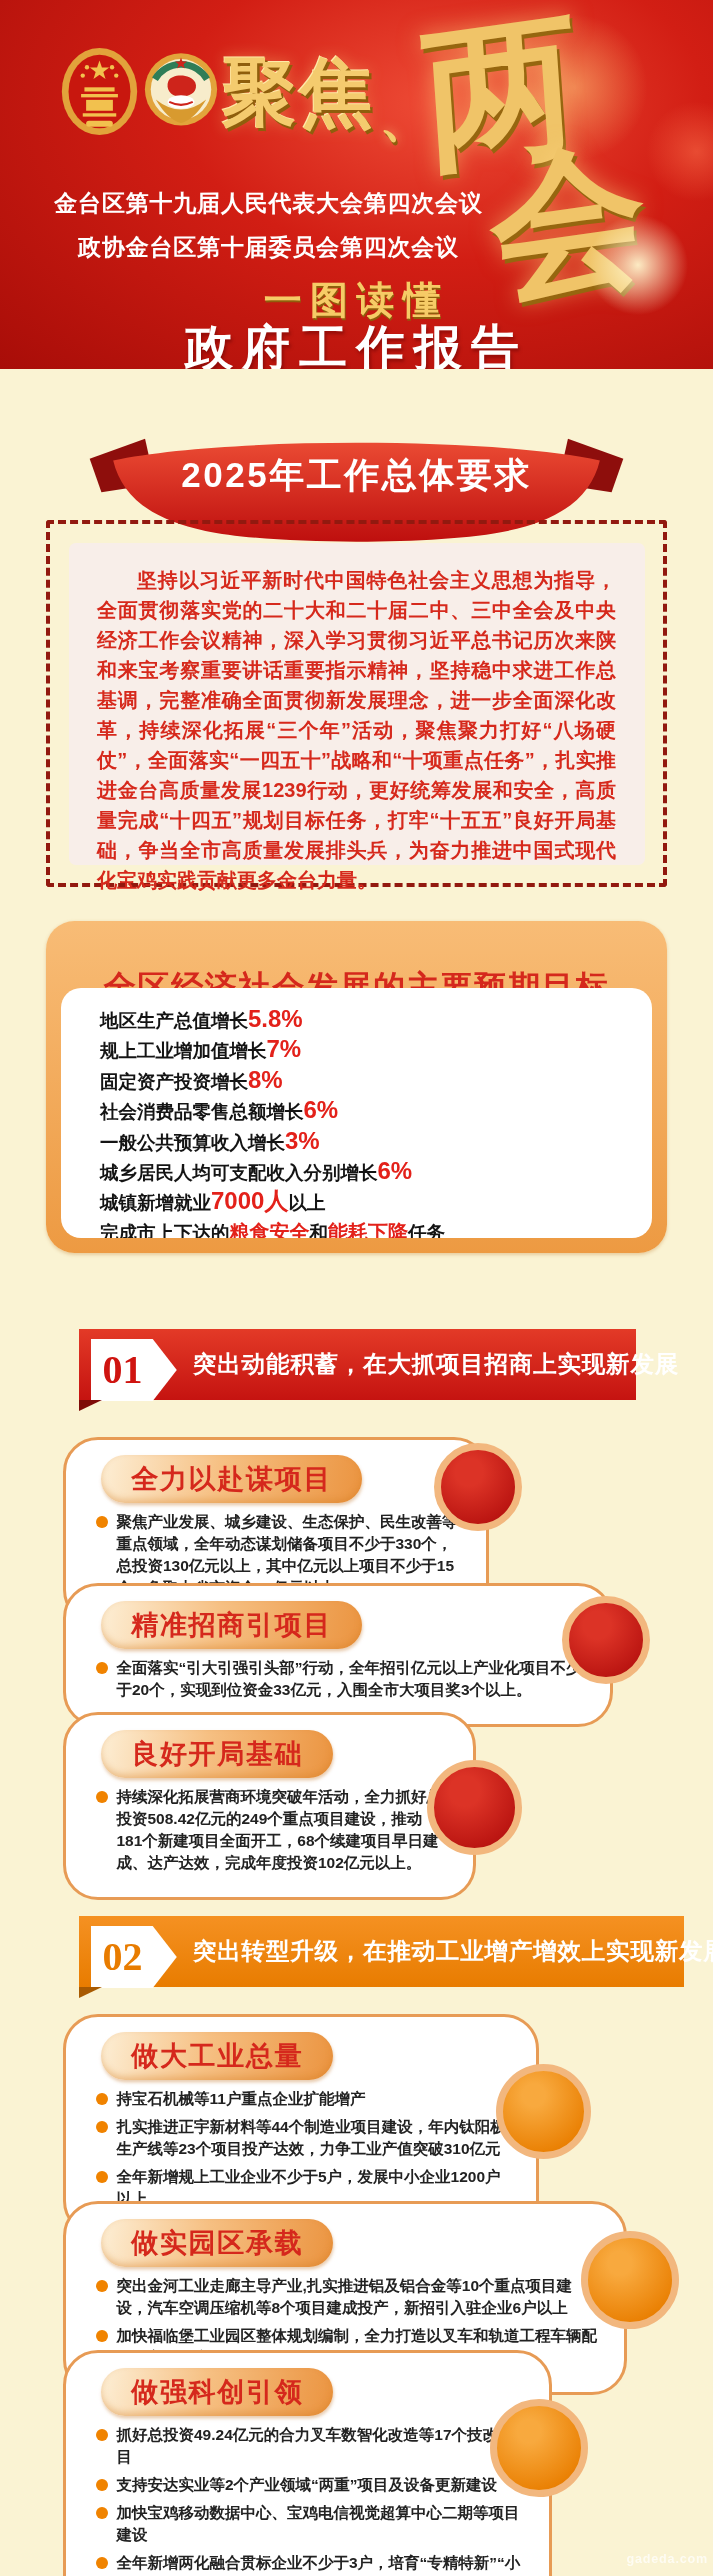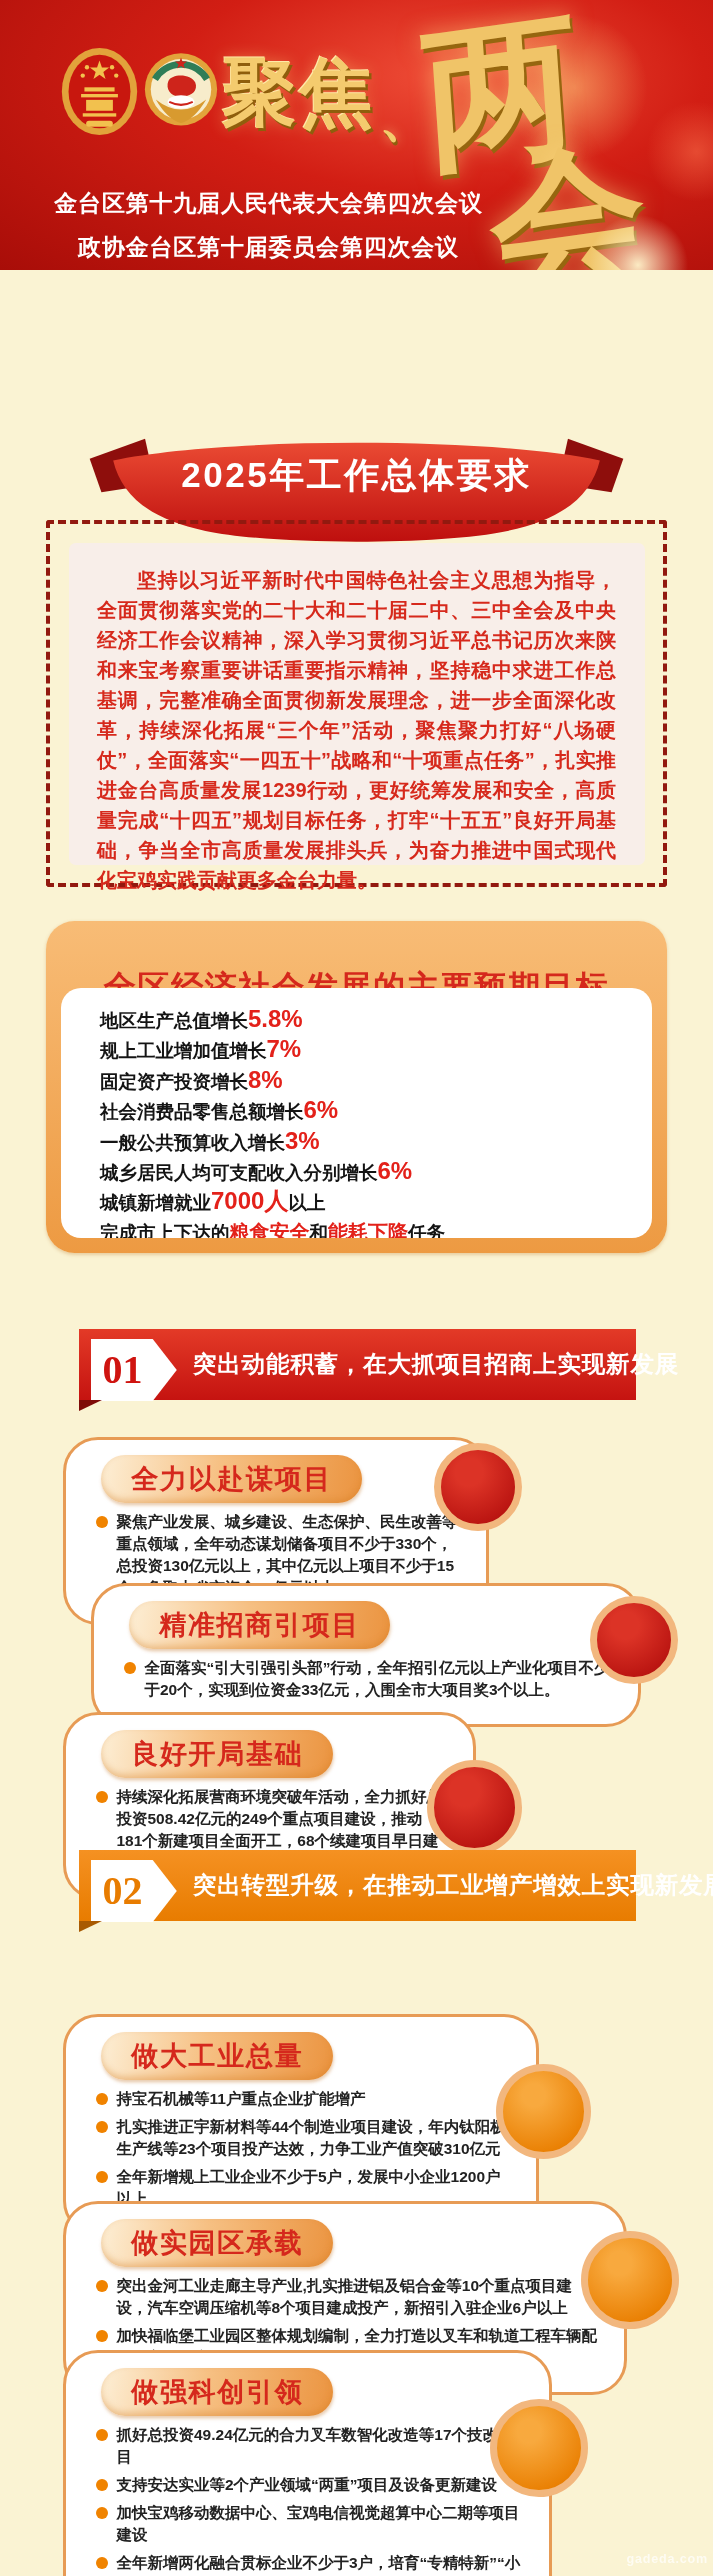--- a/index.html
+++ b/index.html
@@ -1,20 +1,20 @@
 <!DOCTYPE html>
 <html style="font-size:13.4px"><head>
 <meta charset="utf-8">
 <style>
   html,body{margin:0;padding:0;}
   body{font-family:"Liberation Sans",sans-serif;background:#FAF3D3;}
   .page{position:relative;width:713px;height:2576px;margin:0 auto;background:#FAF3D3;overflow:hidden;}
 
   
-  .header{position:absolute;left:0;top:0;width:713px;height:270px;
+  .header{position:absolute;left:0;top:0;width:713px;height:369px;
     background:radial-gradient(ellipse at 62% 28%, #EE4C36 0%, #D21E14 42%, #A80D08 100%);overflow:hidden;}
   .flare{position:absolute;border-radius:50%;pointer-events:none;}
   .flare-a{left:495px;top:8.4px;width:159px;height:159px;background:radial-gradient(circle,rgba(255,200,120,.55),rgba(255,200,120,0) 65%);}
   .flare-b{left:579px;top:206px;width:118px;height:118px;background:radial-gradient(circle,rgba(255,246,205,.95),rgba(255,200,110,0) 60%);}
   .flare-c{left:713px;top:101px;width:101px;height:101px;margin-left:-67px;background:radial-gradient(circle,rgba(255,120,80,.5),rgba(255,120,80,0) 70%);}
   .emblem{position:absolute;}
   .emblem-nat{left:61px;top:47px;width:77px;height:89px;}
   .emblem-ppc{left:144px;top:49px;width:74px;height:84px;}
   .focus-word{position:absolute;left:222px;top:44px;font-size:74px;font-weight:bold;color:#F4CB6E;letter-spacing:3.4px;
     text-shadow:2.5px 3.4px 0 #8F5E0C, -0.8px -0.8px 0 #FFE9A8, 0 0 15px rgba(255,210,120,.45);font-family:"Liberation Serif",serif;}
@@ -49,37 +49,37 @@
   .goals-title{padding-top:13.4px;text-align:center;font-size:32px;font-weight:bold;color:#D5281C;letter-spacing:1.7px;margin-top:32px;}
   .goals-panel{position:absolute;left:15px;right:15px;top:67px;bottom:15px;background:#fff;border-radius:20px;overflow:hidden;}
   .goals-list{list-style:none;margin:0;padding:21px 15px 0 39px;}
   .goals-list li{font-size:18.5px;font-weight:bold;color:#141414;line-height:20px;margin-bottom:8.4px;}
   .goals-list .em{color:#E3211A;font-size:24px;}
   .goals-list .em-word{font-size:20px;}
 
   
   .banner{position:absolute;left:79px;width:557px;height:71px;}
   .banner-1{top:1329px;background:linear-gradient(180deg,#E33A27 0%,#C51310 100%);}
-  .banner-2{top:1850px;background:linear-gradient(180deg,#F59122 0%,#E87C00 100%);}
+  .banner-2{top:1916px;background:linear-gradient(180deg,#F59122 0%,#E87C00 100%);padding-left:48px;}
   .banner::after{content:"";position:absolute;left:0;top:71px;border-style:solid;border-width:11px 23.5px 0 0;}
   .banner-1::after{border-color:#7E0B08 transparent transparent transparent;}
   .banner-2::after{border-color:#A85A02 transparent transparent transparent;}
   .num-box{position:absolute;left:11.8px;top:10px;width:86px;height:62px;background:#fff;
     clip-path:polygon(0 0,72% 0,100% 50%,72% 100%,0 100%);display:flex;align-items:center;padding-left:11.8px;box-sizing:border-box;}
   .num{font-family:"Liberation Serif",serif;font-size:40px;font-weight:bold;line-height:1;}
   .banner-1 .num{color:#CF1410;}
   .banner-2 .num{color:#E87C00;}
   .btxt{position:absolute;left:114px;right:6.7px;top:0;height:71px;line-height:71px;text-align:center;
     color:#fff;font-size:23.5px;font-weight:bold;letter-spacing:0.8px;white-space:nowrap;}
 
   
   .card{position:absolute;left:63px;background:#fff;border:3.4px solid #E79B55;border-radius:35px;
     box-sizing:border-box;padding:11.8px 25px 17px 28.5px;}
   .card-1{top:1437px;width:426px;}
-  .card-2{top:1583px;width:550px;margin-left:28px;}
+  .card-2{top:1583px;width:550px;}
   .card-3{top:1712px;width:413px;}
   .card-4{top:2014px;width:476px;}
   .card-5{top:2201px;width:564px;}
   .card-6{top:2350px;width:489px;}
   .pill{display:inline-block;padding:5.9px 30px;border-radius:839px;
     background:linear-gradient(100deg,#FDEFD6 0%,#F6C083 45%,#EB9440 100%);
     color:#D5281C;font-size:27px;font-weight:bold;letter-spacing:1.7px;margin:3.4px 0 8.4px 6.7px;
     box-shadow:0.8px 2.5px 3.4px rgba(188,110,30,.35), inset 0 -3.4px 6.7px rgba(210,120,30,.35);}
   .bullets{list-style:none;margin:0;padding:0;}
   .bullets li{position:relative;padding-left:22px;font-size:15.5px;line-height:22px;font-weight:bold;color:#222;margin-bottom:5.9px;}

